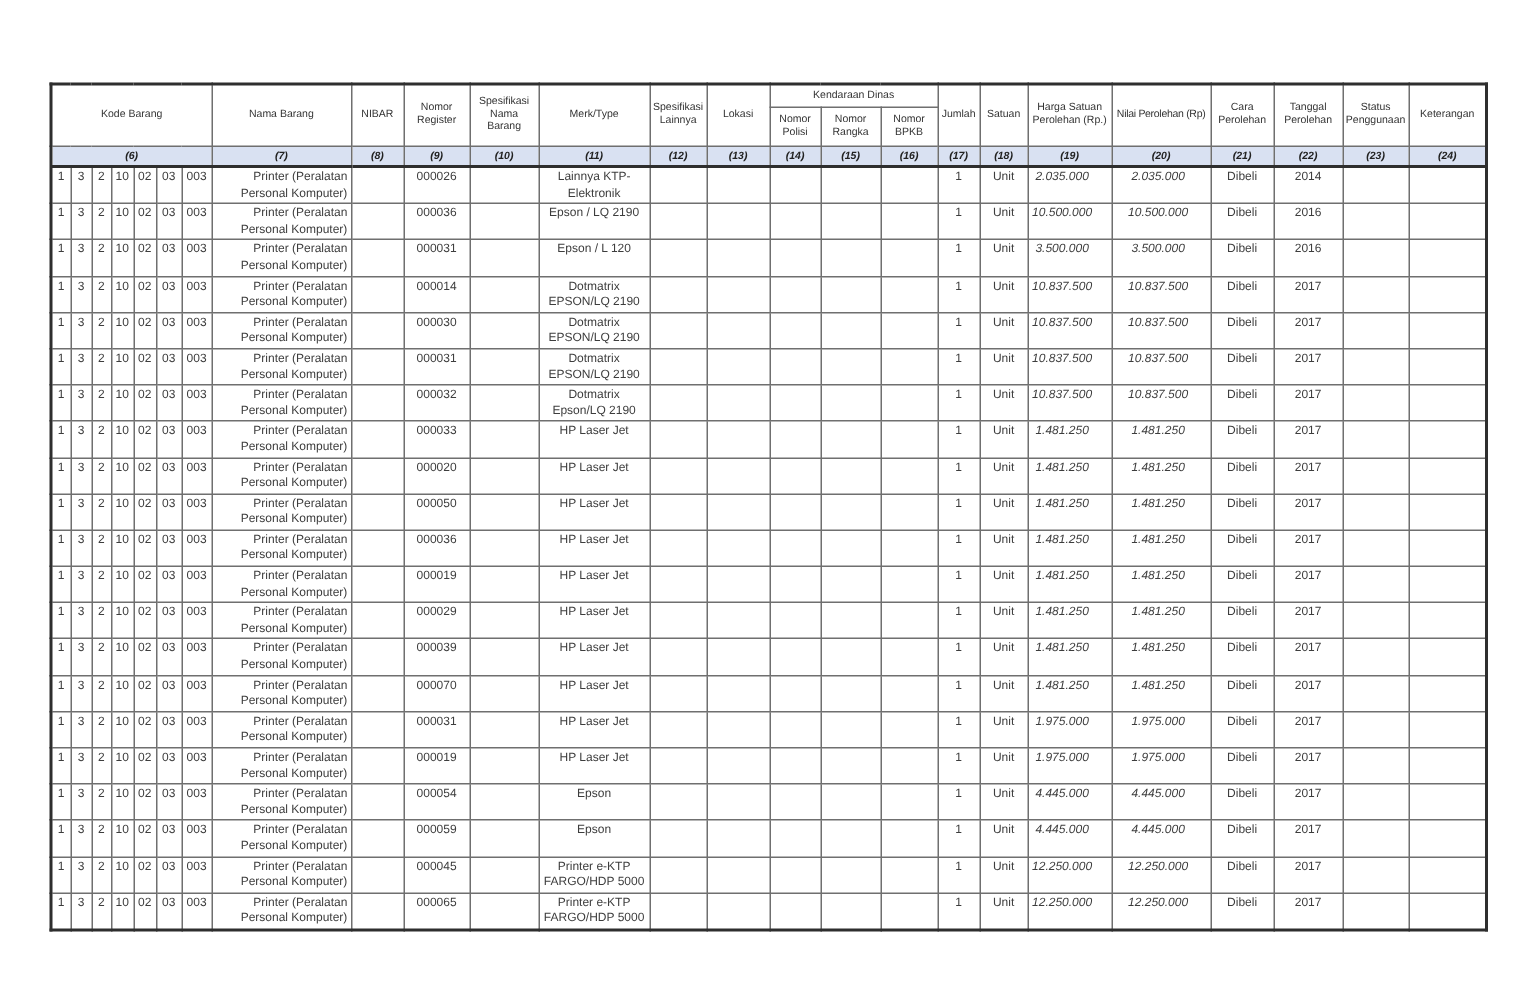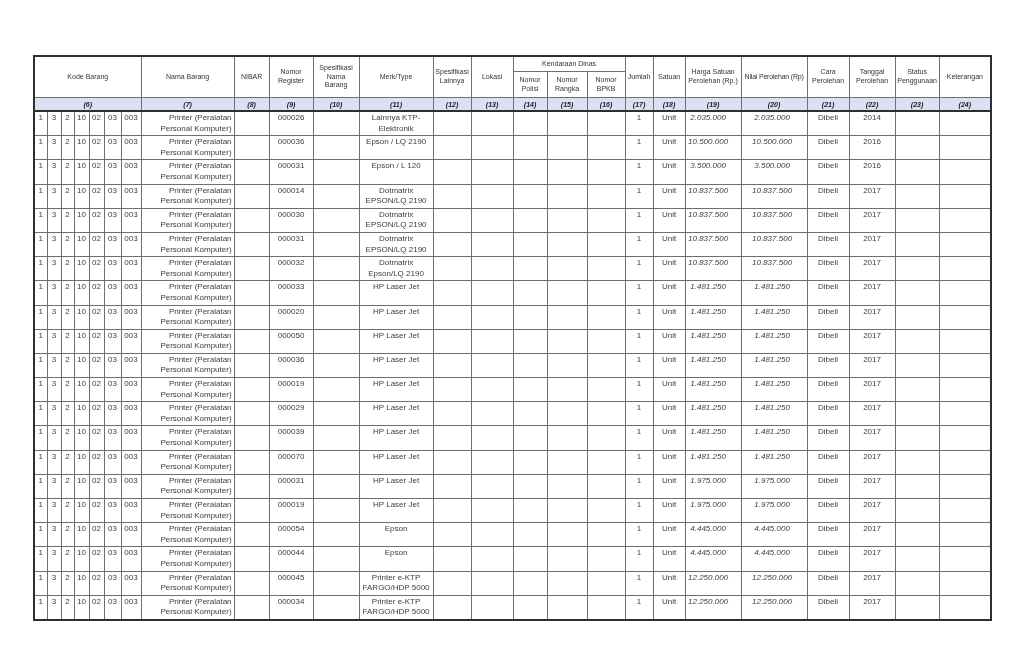--- a/index.html
+++ b/index.html
@@ -607,21 +607,21 @@
           <tr class="datarow">
     <td class="c">1</td>
     <td class="c">3</td>
     <td class="c">2</td>
     <td class="c">10</td>
     <td class="c">02</td>
     <td class="c">03</td>
     <td class="c">003</td>
     <td class="l">Printer (Peralatan Personal Komputer)</td>
     <td class="c"></td>
-    <td class="c">000044</td>
+    <td class="c">000059</td>
     <td class="c"></td>
     <td class="c">Epson</td>
     <td class="c"></td>
     <td class="c"></td>
     <td class="c"></td>
     <td class="c"></td>
     <td class="c"></td>
     <td class="c">1</td>
     <td class="c">Unit</td>
     <td class="r pr-harga">4.445.000</td>
@@ -661,21 +661,21 @@
           <tr class="datarow">
     <td class="c">1</td>
     <td class="c">3</td>
     <td class="c">2</td>
     <td class="c">10</td>
     <td class="c">02</td>
     <td class="c">03</td>
     <td class="c">003</td>
     <td class="l">Printer (Peralatan Personal Komputer)</td>
     <td class="c"></td>
-    <td class="c">000034</td>
+    <td class="c">000065</td>
     <td class="c"></td>
     <td class="c">Printer e-KTP FARGO/HDP 5000</td>
     <td class="c"></td>
     <td class="c"></td>
     <td class="c"></td>
     <td class="c"></td>
     <td class="c"></td>
     <td class="c">1</td>
     <td class="c">Unit</td>
     <td class="r pr-harga">12.250.000</td>

